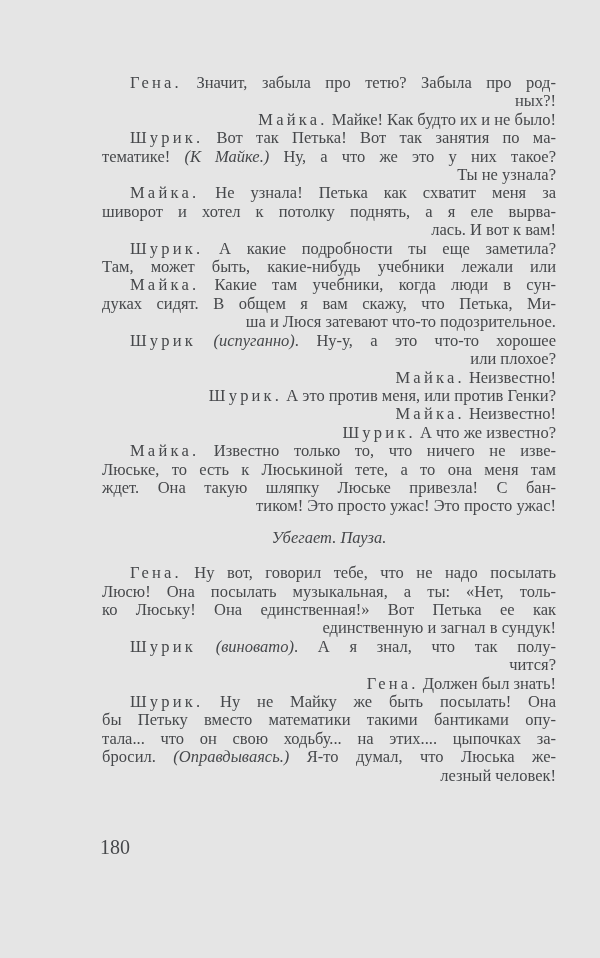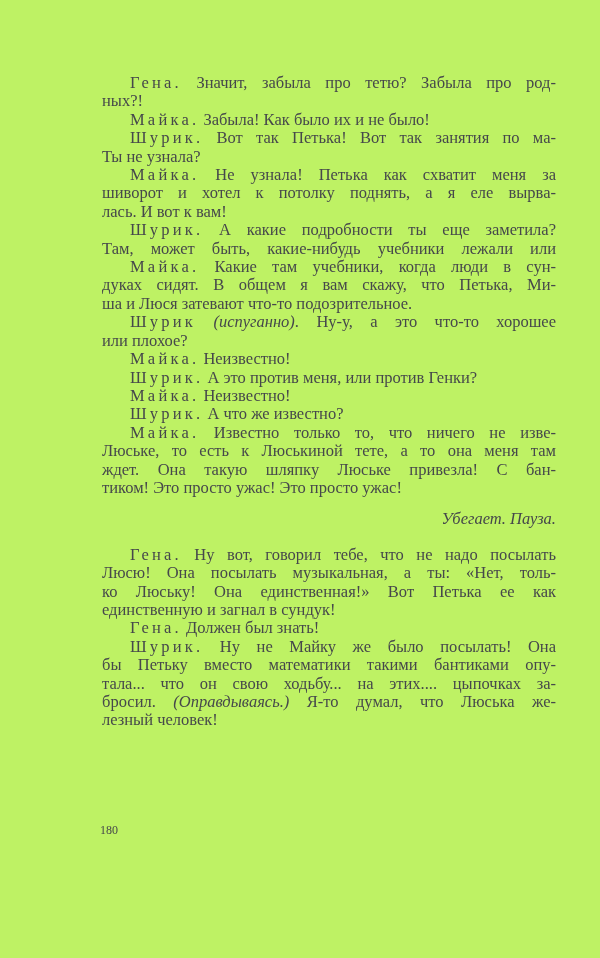--- a/index.html
+++ b/index.html
@@ -1,70 +1,71 @@
 <!DOCTYPE html>
 <html><head>
 <meta charset="utf-8">
 <style>
   html, body { margin: 0; padding: 0; }
   body { background: #ffffff; }
   .page {
     position: relative;
     width: 600px;
     height: 958px;
-    background: #bef264;
+    background: #e5e5e5;
     font-family: "Liberation Serif", "DejaVu Serif", serif;
     color: #46484b;
     overflow: hidden;
   }
   .textblock {
     position: absolute;
     left: 102px;
     top: 74px;
     width: 454px;
     font-size: 16.5px;
     line-height: 18.4px;
   }
   .para { margin: 0; }
-  .line { min-height: 18.4px; }
+  .line { min-height: 18.4px; text-align: right; }
   .line.just {
     text-align: justify;
     text-align-last: justify;
     -moz-text-align-last: justify;
   }
   .line.ind { text-indent: 28px; }
   .speaker { letter-spacing: 3.2px; }
   .it { font-style: italic; }
   .stage {
-    text-align: right;
+    text-align: center;
     margin: 13px 0 17px 0;
   }
   .pagenum {
     position: absolute;
     left: 100px;
-    top: 821px;
-    font-size: 12px;
+    top: 838px;
+    font-size: 20px;
     line-height: 18.4px;
     text-align: right;
   }
 </style>
 </head>
 <body>
 
 <div class="page">
   <div class="textblock">
       <div class="para">
         <div class="line just ind"><span class="speaker">Гена.</span><span> Значит, забыла про тетю? Забыла про род-</span></div>
         <div class="line"><span>ных?!</span></div>
       </div>
       <div class="para">
-        <div class="line ind"><span class="speaker">Майка.</span><span> Забыла! Как было их и не было!</span></div>
+        <div class="line ind"><span class="speaker">Майка.</span><span> Майке! Как будто их и не было!</span></div>
       </div>
       <div class="para">
         <div class="line just ind"><span class="speaker">Шурик.</span><span> Вот так Петька! Вот так занятия по ма-</span></div>
+        <div class="line just"><span>тематике! </span><span class="it">(К Майке.)</span><span> Ну, а что же это у них такое?</span></div>
         <div class="line"><span>Ты не узнала?</span></div>
       </div>
       <div class="para">
         <div class="line just ind"><span class="speaker">Майка.</span><span> Не узнала! Петька как схватит меня за</span></div>
         <div class="line just"><span>шиворот и хотел к потолку поднять, а я еле вырва-</span></div>
         <div class="line"><span>лась. И вот к вам!</span></div>
       </div>
       <div class="para">
         <div class="line just ind"><span class="speaker">Шурик.</span><span> А какие подробности ты еще заметила?</span></div>
         <div class="line just"><span>Там, может быть, какие-нибудь учебники лежали или</span></div>
@@ -97,24 +98,28 @@
         <div class="line"><span>тиком! Это просто ужас! Это просто ужас!</span></div>
       </div>
       <div class="stage"><span class="it">Убегает. Пауза.</span></div>
       <div class="para">
         <div class="line just ind"><span class="speaker">Гена.</span><span> Ну вот, говорил тебе, что не надо посылать</span></div>
         <div class="line just"><span>Люсю! Она посылать музыкальная, а ты: «Нет, толь-</span></div>
         <div class="line just"><span>ко Люську! Она единственная!» Вот Петька ее как</span></div>
         <div class="line"><span>единственную и загнал в сундук!</span></div>
       </div>
       <div class="para">
+        <div class="line just ind"><span class="speaker">Шурик</span><span> </span><span class="it">(виновато)</span><span>. А я знал, что так полу-</span></div>
+        <div class="line"><span>чится?</span></div>
+      </div>
+      <div class="para">
         <div class="line ind"><span class="speaker">Гена.</span><span> Должен был знать!</span></div>
       </div>
       <div class="para">
-        <div class="line just ind"><span class="speaker">Шурик.</span><span> Ну не Майку же было посылать! Она</span></div>
+        <div class="line just ind"><span class="speaker">Шурик.</span><span> Ну не Майку же быть посылать! Она</span></div>
         <div class="line just"><span>бы Петьку вместо математики такими бантиками опу-</span></div>
         <div class="line just"><span>тала... что он свою ходьбу... на этих.... цыпочках за-</span></div>
         <div class="line just"><span>бросил. </span><span class="it">(Оправдываясь.)</span><span> Я-то думал, что Люська же-</span></div>
         <div class="line"><span>лезный человек!</span></div>
       </div>
     </div>
   <div class="pagenum">180</div>
 </div>
 
 </body></html>

